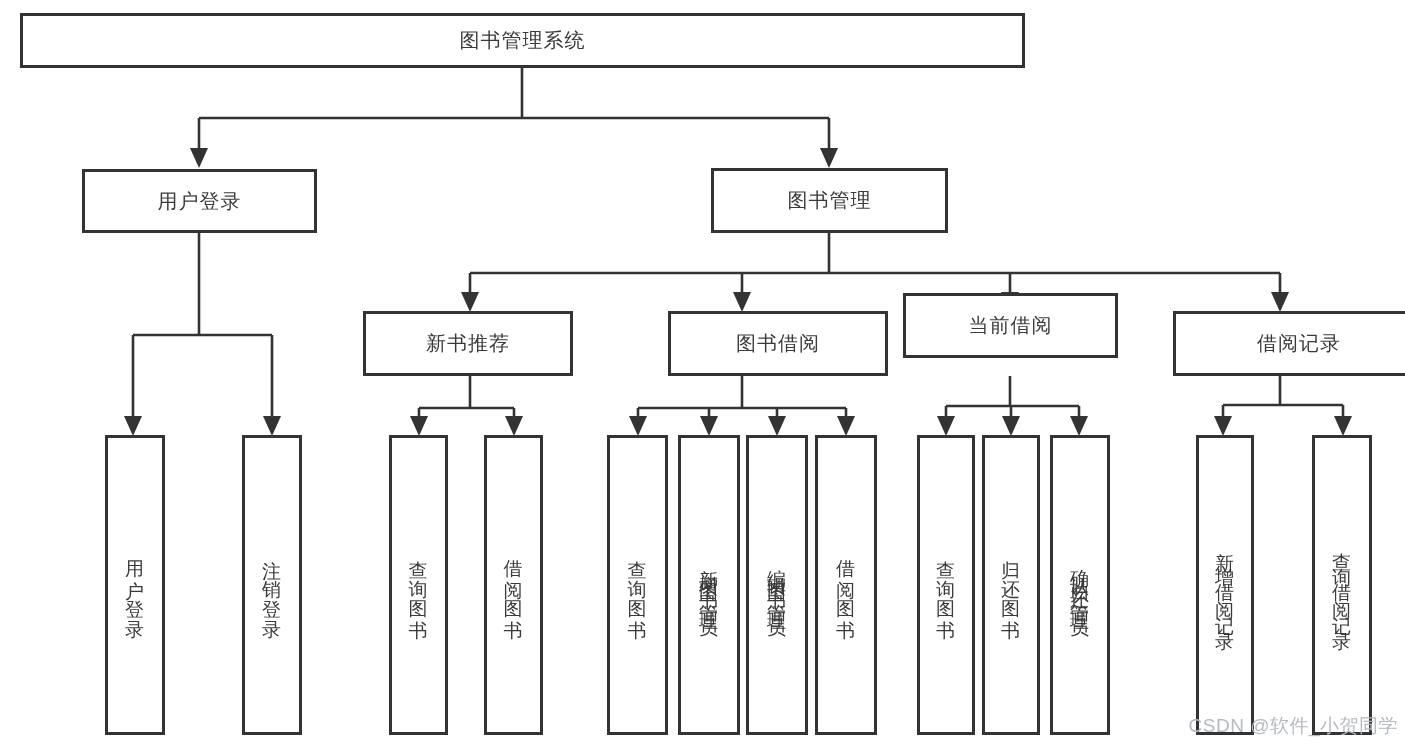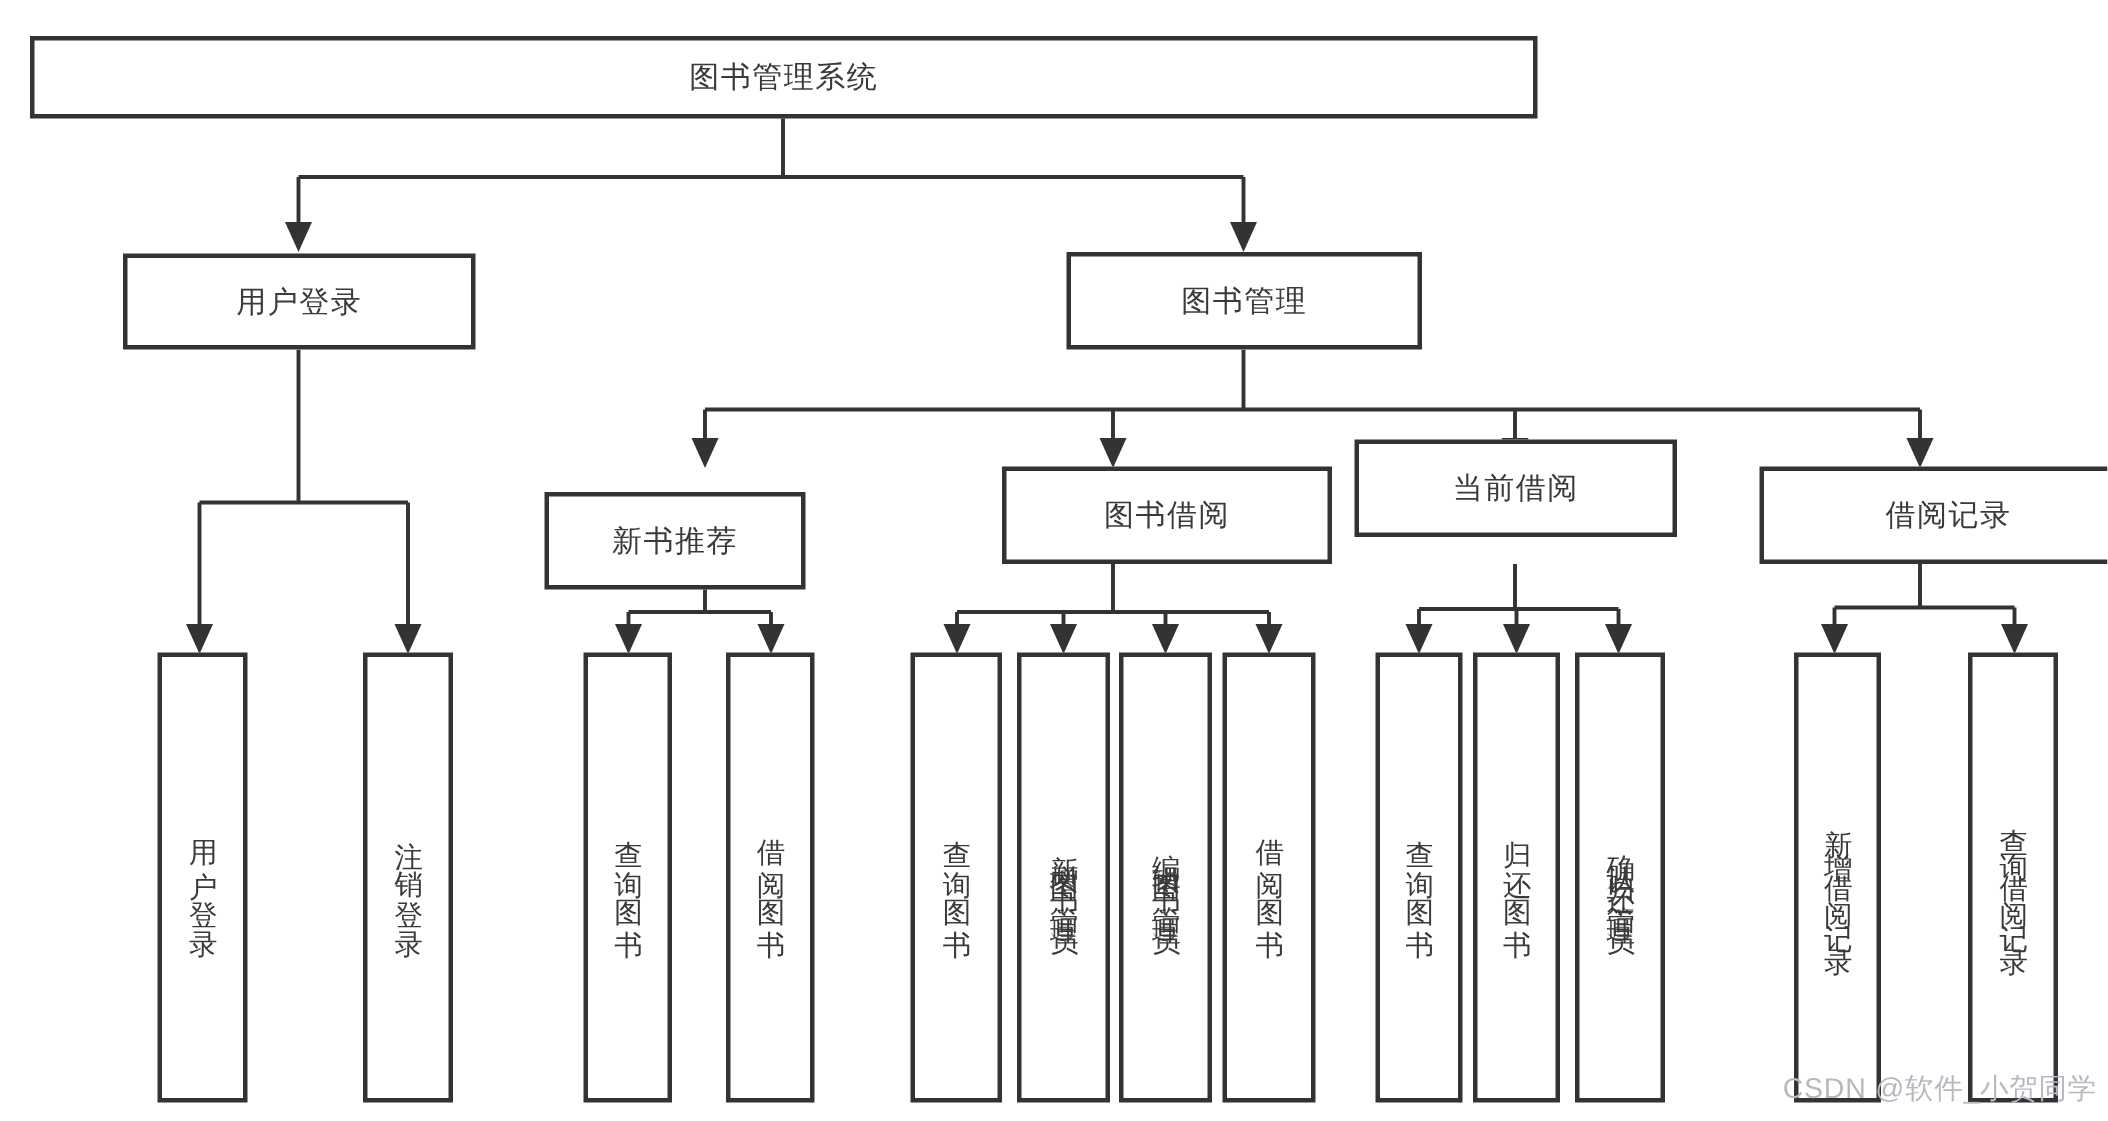--- a/index.html
+++ b/index.html
@@ -89,32 +89,32 @@
       <polygon points="768,416 786,416 777,436"></polygon>
       <polygon points="837,416 855,416 846,436"></polygon>
       <polygon points="937,416 955,416 946,436"></polygon>
       <polygon points="1002,416 1020,416 1011,436"></polygon>
       <polygon points="1070,416 1088,416 1079,436"></polygon>
       <polygon points="1214,416 1232,416 1223,436"></polygon>
       <polygon points="1334,416 1352,416 1343,436"></polygon>
     </g>
   </svg>
 
-  <div class="box hbox" style="left:20px; top:24px; width:1005px; height:55px;">
+  <div class="box hbox" style="left:20px; top:13px; width:1005px; height:55px;">
     <span class="lbl">图书管理系统</span>
   </div>
 
   <div class="box hbox" style="left:82px; top:169px; width:235px; height:64px;">
     <span class="lbl">用户登录</span>
   </div>
   <div class="box hbox" style="left:711px; top:168px; width:237px; height:65px;">
     <span class="lbl">图书管理</span>
   </div>
 
-  <div class="box hbox" style="left:363px; top:328px; width:174px; height:65px;">
+  <div class="box hbox" style="left:363px; top:311px; width:210px; height:65px;">
     <span class="lbl">新书推荐</span>
   </div>
   <div class="box hbox" style="left:668px; top:311px; width:220px; height:65px;">
     <span class="lbl">图书借阅</span>
   </div>
   <div class="box hbox" style="left:903px; top:293px; width:215px; height:65px;">
     <span class="lbl">当前借阅</span>
   </div>
   <div class="box hbox" style="left:1173px; top:311px; width:252px; height:65px;">
     <span class="lbl">借阅记录</span>

